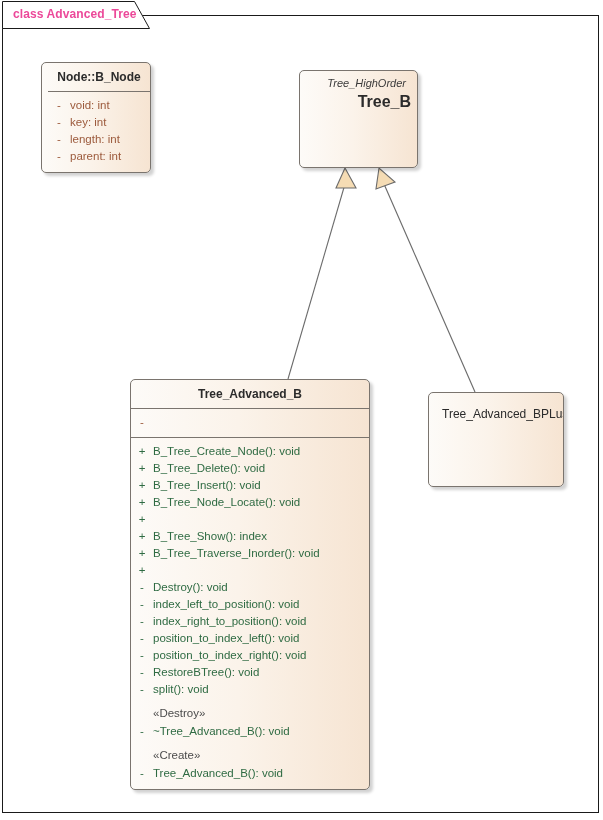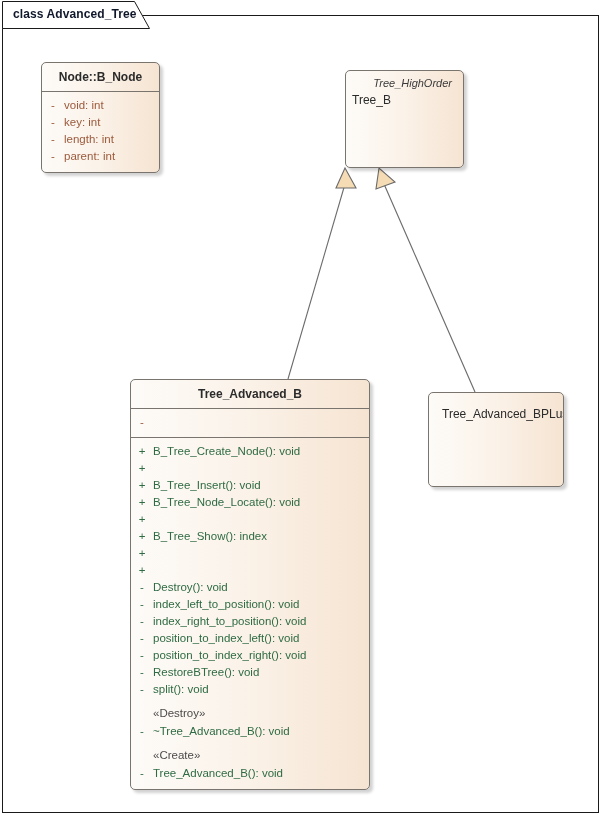--- a/index.html
+++ b/index.html
@@ -43,21 +43,21 @@
     top: 0;
     width: 148px;
     height: 28px;
   }
   #title-tab .tab-label {
     position: absolute;
     left: 11px;
     top: 6px;
     font-size: 12px;
     font-weight: bold;
-    color: #0f172a;
+    color: #ec4899;
     white-space: nowrap;
     letter-spacing: 0.1px;
   }
 
   
   .uml-node {
     position: absolute;
     box-sizing: border-box;
     border: 1px solid #7a746e;
     border-radius: 5px;
@@ -83,23 +83,23 @@
   }
   .node-stereo {
     text-align: right;
     font-size: 11px;
     font-style: italic;
     color: #3a3a3a;
     padding: 6px 11px 0 6px;
     white-space: nowrap;
   }
   .node-title-plain {
-    text-align: left;
-    font-size: 12px;
-    font-weight: normal;
+    text-align: right;
+    font-size: 16px;
+    font-weight: bold;
     color: #2b2b2b;
     padding: 4px 6px 7px 6px;
     white-space: nowrap;
   }
   .node-title-left {
     text-align: left;
     font-size: 12px;
     color: #2b2b2b;
     padding: 14px 6px 7px 13px;
     white-space: nowrap;
@@ -167,21 +167,21 @@
       <line x1="288" y1="379" x2="345" y2="184" stroke="#6b6b6b" stroke-width="1.1"></line>
       <polygon points="345,168 336,188 356,188" fill="#f5dcb4" stroke="#6b6b6b" stroke-width="1.1"></polygon>
     </g>
 
     <g>
       <line x1="475" y1="392" x2="384" y2="184" stroke="#6b6b6b" stroke-width="1.1"></line>
       <polygon points="379,168 376,189 395,182" fill="#f5dcb4" stroke="#6b6b6b" stroke-width="1.1"></polygon>
     </g>
   </svg>
 
-  <div class="uml-node" style="left:41px; top:62px; width:119px; height:111px;">
+  <div class="uml-node" style="left:41px; top:62px; width:110px; height:111px;padding-left:6px;">
     <div class="uml-compartment">
       <div class="node-title">Node::B_Node</div>
     </div>
     <div class="uml-compartment members">
       <div class="member-row attr">
         <span class="vis">-</span>
         <span class="mname">void: int</span>
       </div>
       <div class="member-row attr">
         <span class="vis">-</span>
@@ -191,21 +191,21 @@
         <span class="vis">-</span>
         <span class="mname">length: int</span>
       </div>
       <div class="member-row attr">
         <span class="vis">-</span>
         <span class="mname">parent: int</span>
       </div>
     </div>
   </div>
 
-  <div class="uml-node" style="left:299px; top:70px; width:119px; height:98px;margin-left:46px;">
+  <div class="uml-node" style="left:299px; top:70px; width:119px; height:98px;">
     <div class="uml-compartment">
       <div class="node-stereo">Tree_HighOrder</div>
       <div class="node-title-plain">Tree_B</div>
     </div>
   </div>
 
   <div class="uml-node" style="left:130px; top:379px; width:240px; height:411px;">
     <div class="uml-compartment">
       <div class="node-title">Tree_Advanced_B</div>
     </div>
@@ -214,38 +214,40 @@
         <span class="vis">-</span>
       </div>
     </div>
     <div class="uml-compartment members">
       <div class="member-row oper">
         <span class="vis">+</span>
         <span class="mname">B_Tree_Create_Node(): void</span>
       </div>
       <div class="member-row oper">
         <span class="vis">+</span>
+        <span class="mname">B_Tree_Delete(): void</span>
       </div>
       <div class="member-row oper">
         <span class="vis">+</span>
         <span class="mname">B_Tree_Insert(): void</span>
       </div>
       <div class="member-row oper">
         <span class="vis">+</span>
         <span class="mname">B_Tree_Node_Locate(): void</span>
       </div>
       <div class="member-row oper">
         <span class="vis">+</span>
       </div>
       <div class="member-row oper">
         <span class="vis">+</span>
         <span class="mname">B_Tree_Show(): index</span>
       </div>
       <div class="member-row oper">
         <span class="vis">+</span>
+        <span class="mname">B_Tree_Traverse_Inorder(): void</span>
       </div>
       <div class="member-row oper">
         <span class="vis">+</span>
       </div>
       <div class="member-row oper">
         <span class="vis">-</span>
         <span class="mname">Destroy(): void</span>
       </div>
       <div class="member-row oper">
         <span class="vis">-</span>

